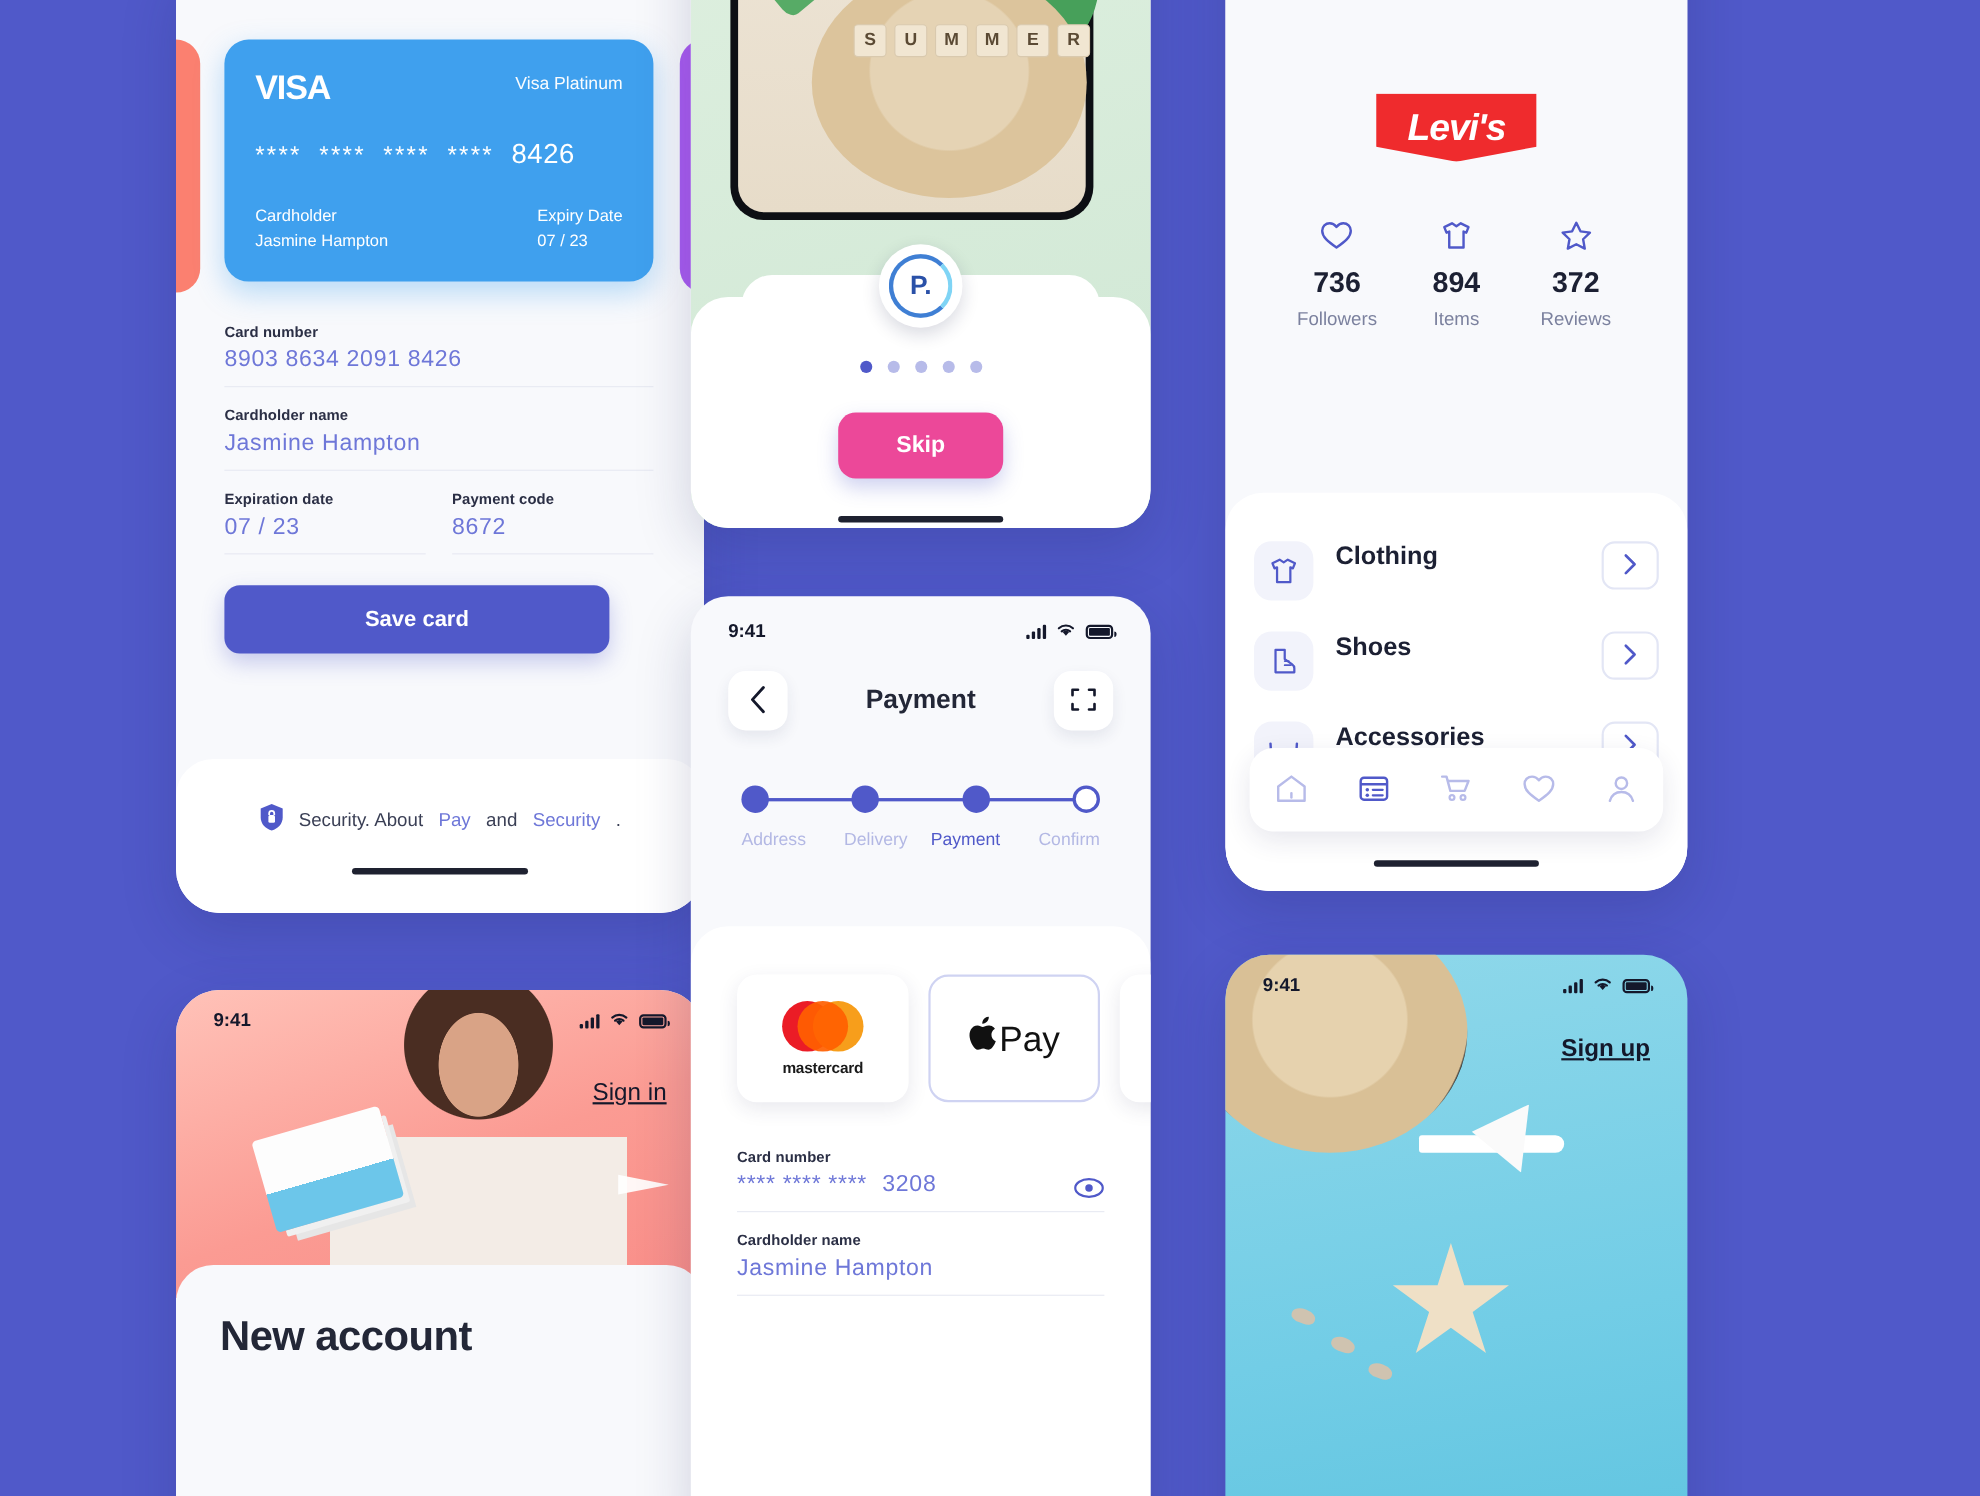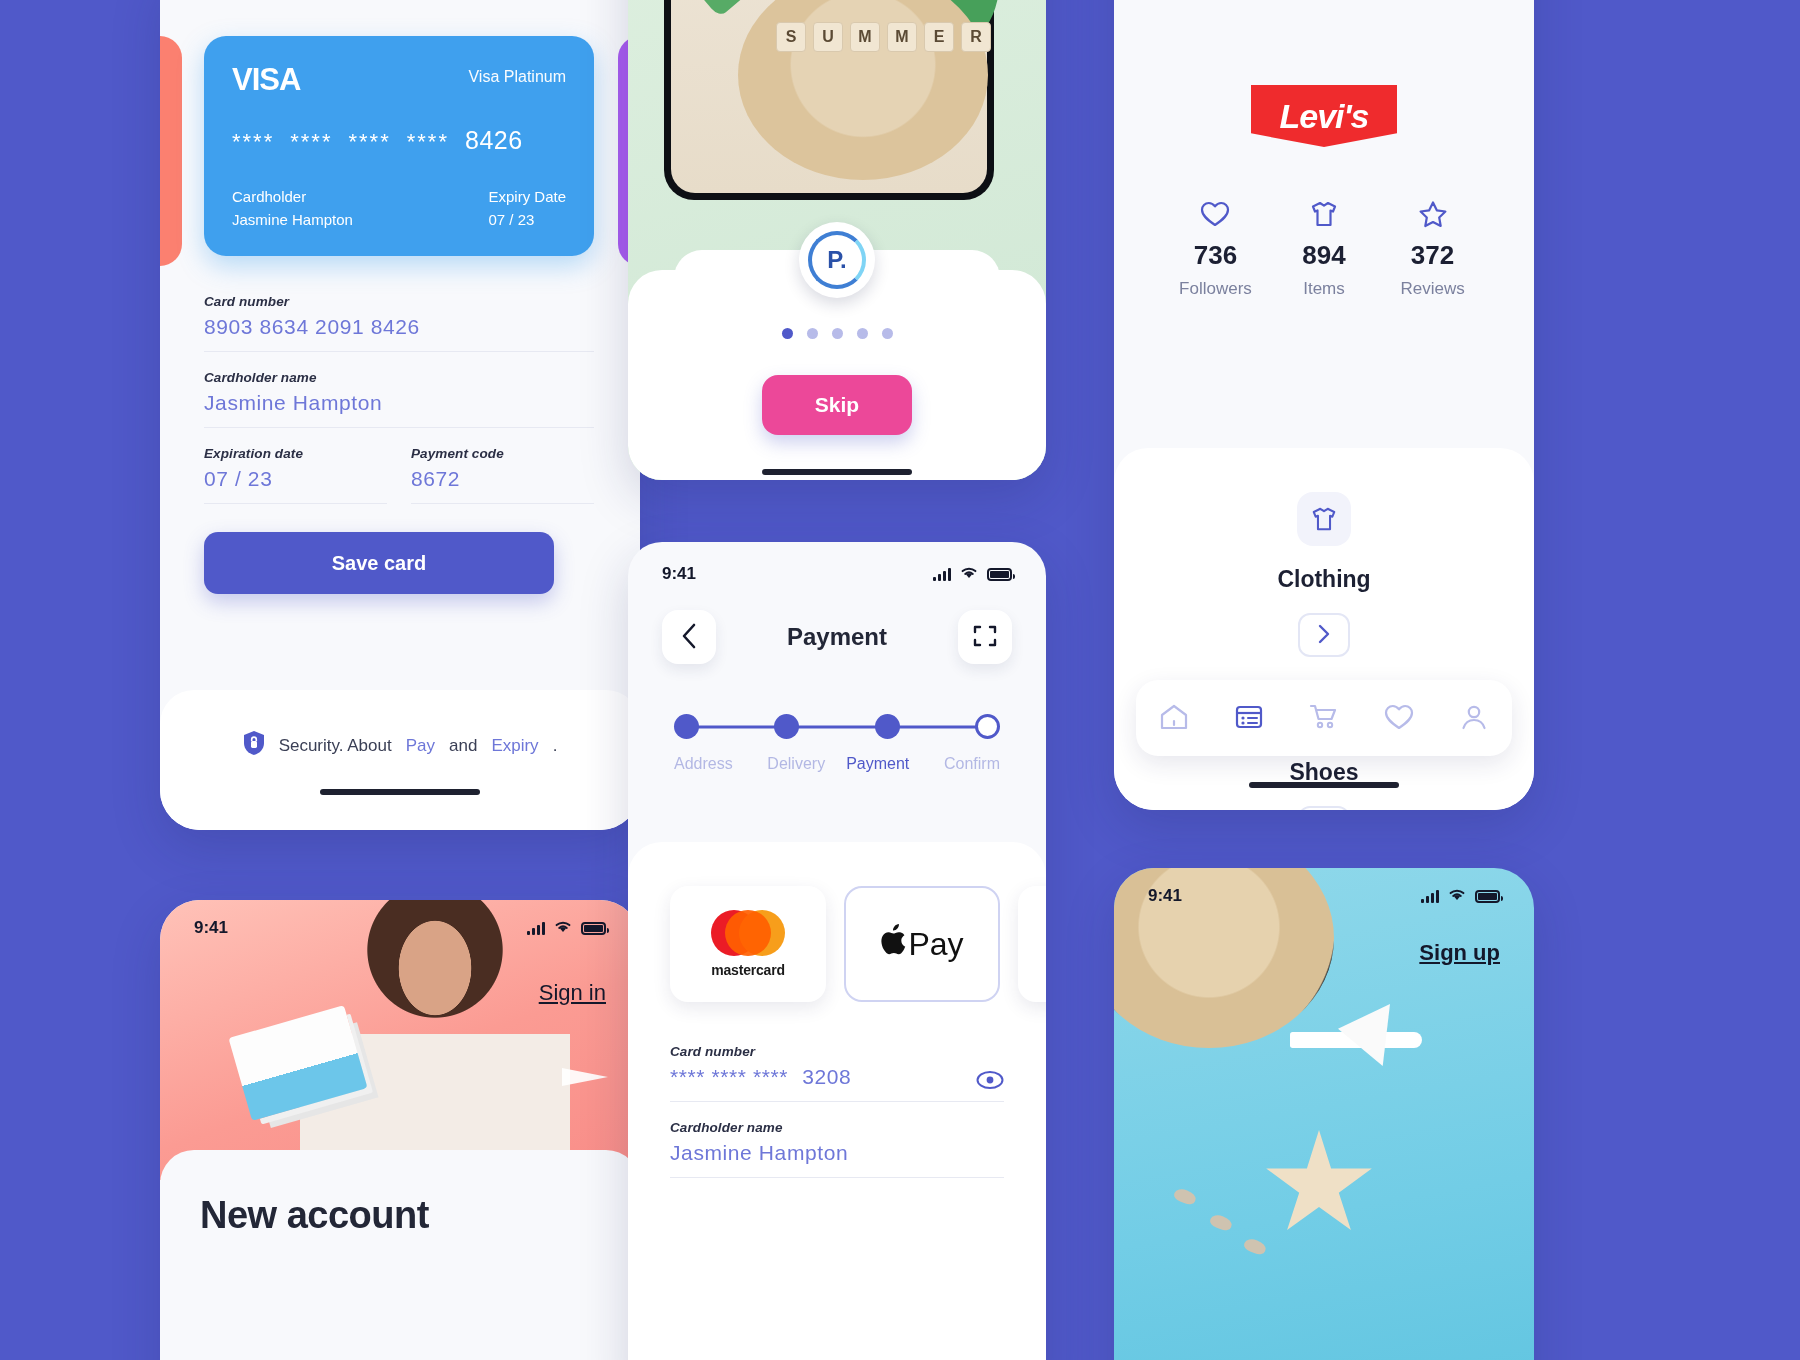--- a/index.html
+++ b/index.html
@@ -31,21 +31,21 @@
   }
   .visa-top { display:flex; justify-content:space-between; align-items:flex-start; }
   .visa-logo { font-size: 31px; font-weight: 800; letter-spacing: -1px; }
   .visa-tier { font-size: 16px; margin-top: 6px; opacity: .97; }
   .visa-number { margin-top: 28px; font-size: 25px; letter-spacing: .5px; display:flex; gap:16px; align-items:baseline;}
   .visa-number .mask { font-size: 22px; letter-spacing: 2px; }
   .visa-bottom { margin-top: 30px; display:flex; justify-content:space-between; font-size:15px; line-height:1.55;align-items:center; }
 
   .fields { position: absolute; left: 44px; top: 330px; width: 390px; }
   .field { border-bottom: 1px solid #e7e9f2; padding: 4px 0 12px; margin-bottom: 14px; }
-  .field .flabel { font-size: 13.5px; font-weight: 700; color: #2b2f45; letter-spacing:.1px;font-style:italic; }
+  .field .flabel { font-size: 13.5px; font-weight: 700; color: #2b2f45; letter-spacing:.1px; }
   .field .fvalue { font-size: 21px; color: #6e77d8; margin-top: 6px; letter-spacing:.6px; }
   .field-row { display:flex; gap: 24px; }
   .field-row .field { flex: 1; }
 
   .save-btn {
     position: absolute; left: 44px; top: 572px; width: 350px; height: 62px;
     background: #5059c9; color:#fff; border:none; border-radius: 14px;
     font-size: 20px; font-weight: 700; font-family: inherit; cursor: pointer;
     box-shadow: 0 8px 20px rgba(80,89,201,.3);
   }
@@ -177,21 +177,21 @@
   .stats { position:absolute; left: 48px; right: 48px; top: 300px; display:flex; justify-content:space-between; }
   .stat { display:flex; flex-direction:column; align-items:center; gap: 8px; width: 33%; }
   .stat .num { font-size: 26px; font-weight: 700; color:#1c2033; }
   .stat .cap { font-size: 17px; color:#7b819e; }
   .fav-btn { position:absolute; left: 46px; right: 46px; top: 452px; height: 58px;
              background:#5059c9; color:#fff; border:none; border-radius:14px;
              display:flex; align-items:center; justify-content:center; gap:16px;
              font-size: 20px; font-weight:700; font-family:inherit; cursor:pointer;
              box-shadow: 0 8px 20px rgba(80,89,201,.3); }
   .cat-sheet { position:absolute; left: 0; right: 0; top: 548px; bottom: 0; background:#fff; border-radius: 34px 34px 40px 40px; padding: 30px 26px 0; }
-  .cat-row { display:flex; align-items:center; gap: 20px; padding: 14px 0; flex-direction: column; }
+  .cat-row { display:flex; align-items:flex-start; gap: 20px; padding: 14px 0; }
   .cat-ico { width: 54px; height: 54px; border-radius: 16px; background:#f2f3fb;
              display:flex; align-items:center; justify-content:center; flex:none; }
   .cat-label { flex:1; font-size: 23px; font-weight: 700; color:#1c2033; }
   .chev-btn { width: 52px; height: 44px; border: 2px solid #e3e6f5; border-radius: 12px; background:#fff;
               display:flex; align-items:center; justify-content:center; cursor:pointer; }
   .tabbar { position:absolute; left: 22px; right: 22px; bottom: 54px; height: 76px; background:#fff;
             border-radius: 22px; box-shadow: 0 8px 24px rgba(35,40,90,.11);
             display:flex; align-items:center; justify-content:space-around; }
   .brand-homebar { position:absolute; left:50%; transform:translateX(-50%); bottom: 22px;
                    width: 150px; height: 6px; border-radius:4px; background:#1e2130; }
@@ -274,21 +274,21 @@
           <span>
             <svg width="22" height="26" viewBox="0 0 22 26">
                 <path d="M11 1 1 5v8c0 6 4.3 10.5 10 12 5.7-1.5 10-6 10-12V5L11 1z" fill="#5059c9"></path>
                 <rect x="8" y="11" width="6" height="7" rx="1.4" fill="#fff"></rect>
                 <path d="M8.7 11V9.4a2.3 2.3 0 014.6 0V11" stroke="#fff" stroke-width="1.6" fill="none"></path>
               </svg>
           </span>
           <span>Security. About </span>
             <a href="#">Pay</a>
             <span> and </span>
-            <a href="#">Expiry</a>
+            <a href="#">Security</a>
             <span>.</span>
         </div>
         <div class="home-bar"></div>
       </div>
     </div>
   </section>
 
   <section class="phone" id="signin-screen">
     <div class="si-photo">
       <div class="woman"></div>

